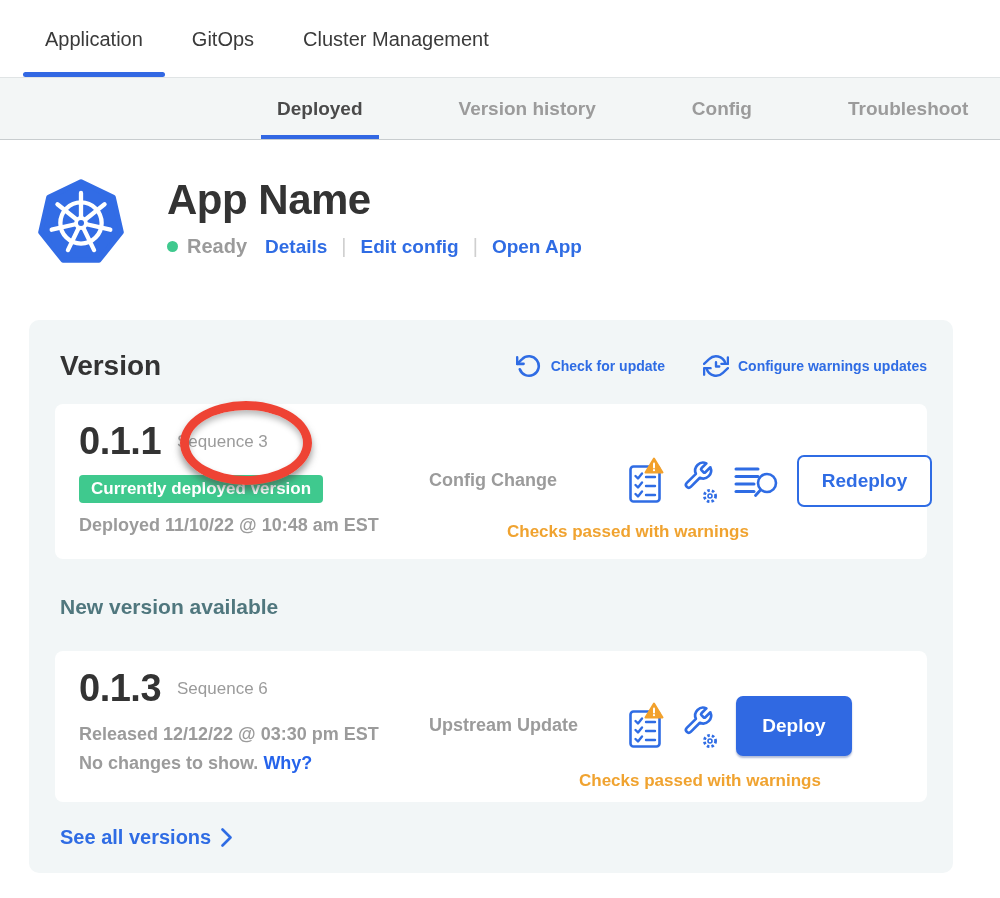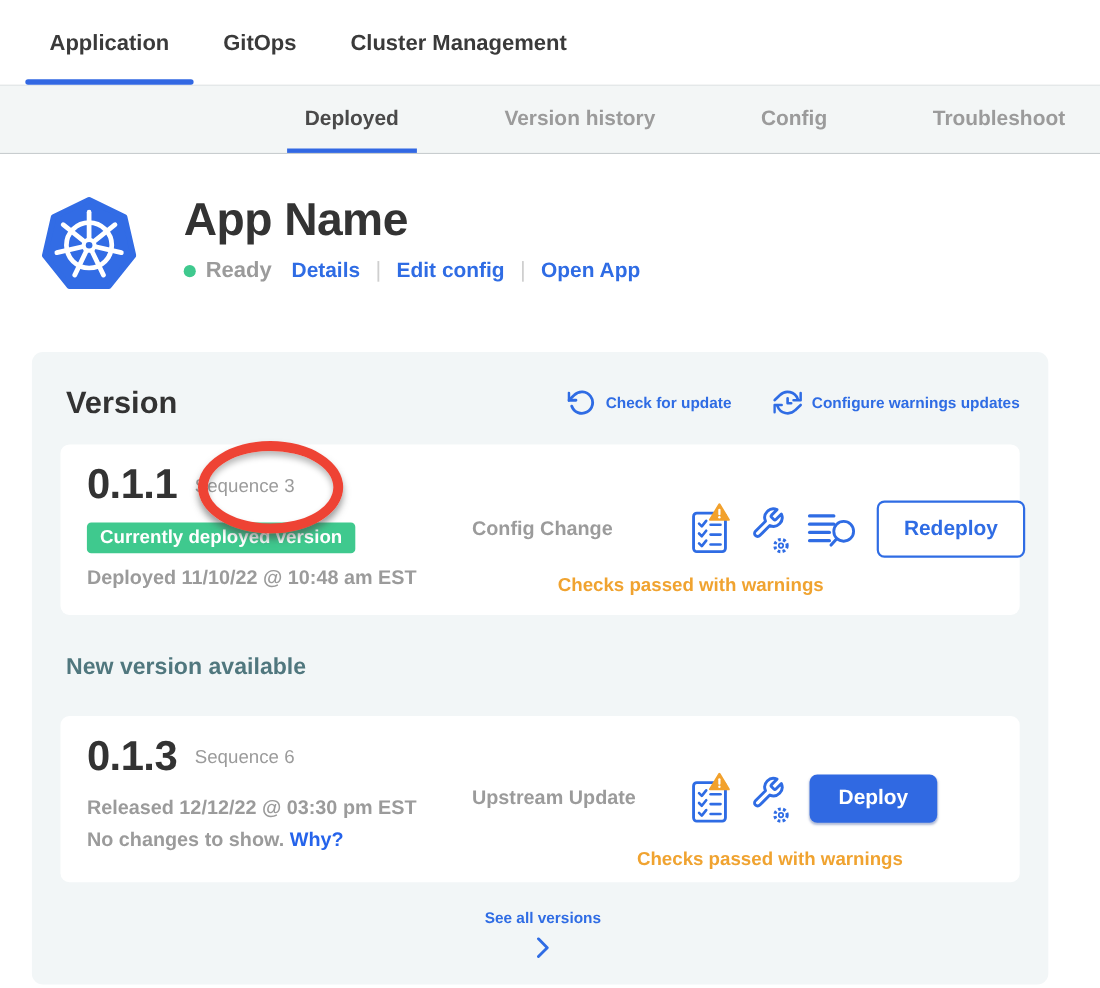--- a/index.html
+++ b/index.html
@@ -13,21 +13,21 @@
     --panel:#f2f6f7;
     --red:#ee4334;
   }
   *{box-sizing:border-box;margin:0;padding:0;}
   html,body{background:#ffffff;}
   body{width:1000px;height:898px;font-family:"Liberation Sans",sans-serif;overflow:hidden;}
   .page{position:relative;width:1000px;height:898px;overflow:hidden;background:#fff;}
 
   
   .topnav{display:flex;align-items:flex-end;height:77px;padding-left:23px;background:#fff;}
-  .topnav-item{position:relative;padding:0 22px 26px;font-size:20px;font-weight:700;color:#3a3a3a;cursor:pointer;margin-right:5px;}
+  .topnav-item{position:relative;padding:0 22px 26px;font-size:20px;font-weight:400;color:#3a3a3a;cursor:pointer;margin-right:5px;}
   .topnav-item.active::after{content:"";position:absolute;left:0;right:0;bottom:0;height:5px;border-radius:3px;background:#3268e3;}
 
   
   .subnav{display:flex;align-items:stretch;height:63px;background:#f3f6f6;border-top:1px solid #e0e4e5;border-bottom:1px solid #c8cdcf;padding-left:261px;}
   .subnav-tab{display:flex;align-items:center;padding:0 16px;margin-right:64px;font-size:19px;font-weight:700;color:#9b9b9b;cursor:pointer;border-bottom:4px solid transparent;padding-top:4px;white-space:nowrap;}
   .subnav-tab.active{color:#4a4a4a;border-bottom-color:#3268e3;}
 
   
   .app-header{display:flex;margin:38px 0 0 38px;}
   .k8s-logo{width:86px;height:90px;flex:0 0 auto;}
@@ -54,30 +54,30 @@
   .ver-seq{font-size:17px;font-weight:400;color:var(--gray);margin-left:16px;}
   .deployed-badge{display:inline-block;margin-top:12px;background:var(--green);color:#fff;font-size:17px;font-weight:700;padding:4px 12px;border-radius:4px;}
   .meta-line{margin-top:12px;font-size:18px;font-weight:700;color:var(--gray);}
   .meta-line .inline-link{color:#2563eb;font-weight:700;cursor:pointer;}
   .v-middle{width:170px;flex:0 0 auto;align-self:center;font-size:18px;font-weight:700;color:var(--gray);margin-left:0;}
   .v-right{display:flex;align-items:center;align-self:center;margin-left:30px;}
   .icon-group{display:flex;align-items:center;gap:16px;}
   .icon-btn{display:flex;align-items:center;cursor:pointer;background:none;border:none;padding:0;}
   .btn{font-family:"Liberation Sans",sans-serif;font-size:19px;font-weight:700;border-radius:7px;cursor:pointer;margin-left:18px;}
   .btn-outline{background:#fff;color:var(--blue);border:2px solid var(--blue);width:135px;height:52px;}
-  .btn-solid{background:var(--btn-blue);color:#fff;border:none;width:116px;height:44px;box-shadow:0 2px 2px rgba(30,60,140,.35);}
+  .btn-solid{background:var(--btn-blue);color:#fff;border:none;width:116px;height:60px;box-shadow:0 2px 2px rgba(30,60,140,.35);}
   .checks{position:absolute;font-size:17px;font-weight:700;color:var(--orange);white-space:nowrap;}
   .vcard.first .checks{left:452px;top:118px;}
   .vcard.second .checks{left:524px;top:120px;}
 
   .annotation-ellipse{position:absolute;left:125px;top:-3px;width:132px;height:84px;border:9px solid var(--red);border-radius:50%;box-shadow:0 5px 7px rgba(70,70,70,.55), inset 0 4px 6px rgba(0,0,0,.28);pointer-events:none;}
 
   .new-ver-heading{margin:36px 0 0 5px;font-size:21px;font-weight:700;color:var(--teal);}
 
-  .see-all{display:flex;align-items:center;gap:10px;margin:24px 0 0 5px;font-size:14px;font-weight:700;color:var(--blue);cursor:pointer;flex-direction:column;}
+  .see-all{display:flex;align-items:center;gap:10px;margin:24px 0 0 5px;font-size:20px;font-weight:700;color:var(--blue);cursor:pointer;}
 </style>
 </head>
 <body>
 
 <div class="page">
 
   <nav class="topnav">
     <div class="topnav-item active">Application</div>
     <div class="topnav-item">GitOps</div>
     <div class="topnav-item">Cluster Management</div>

